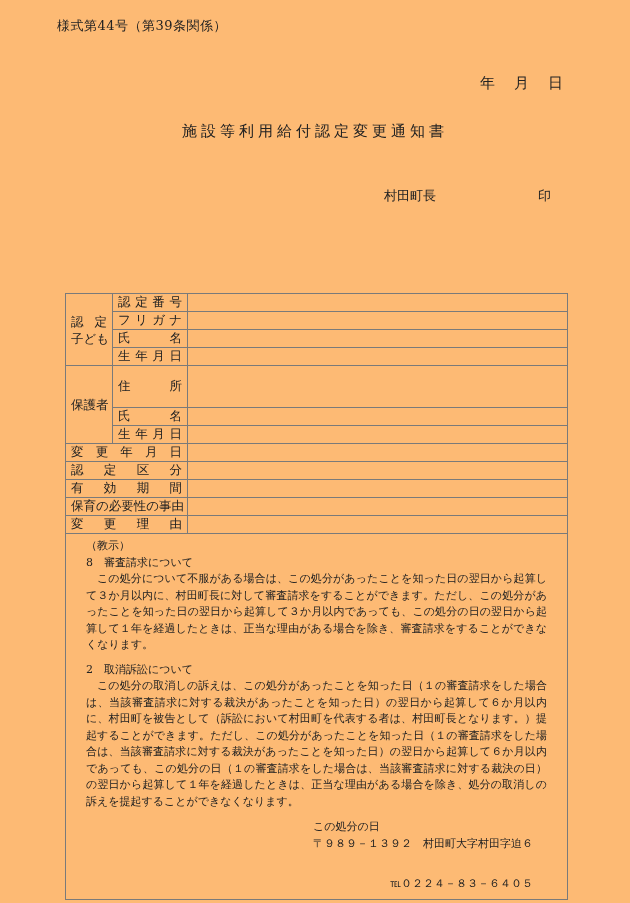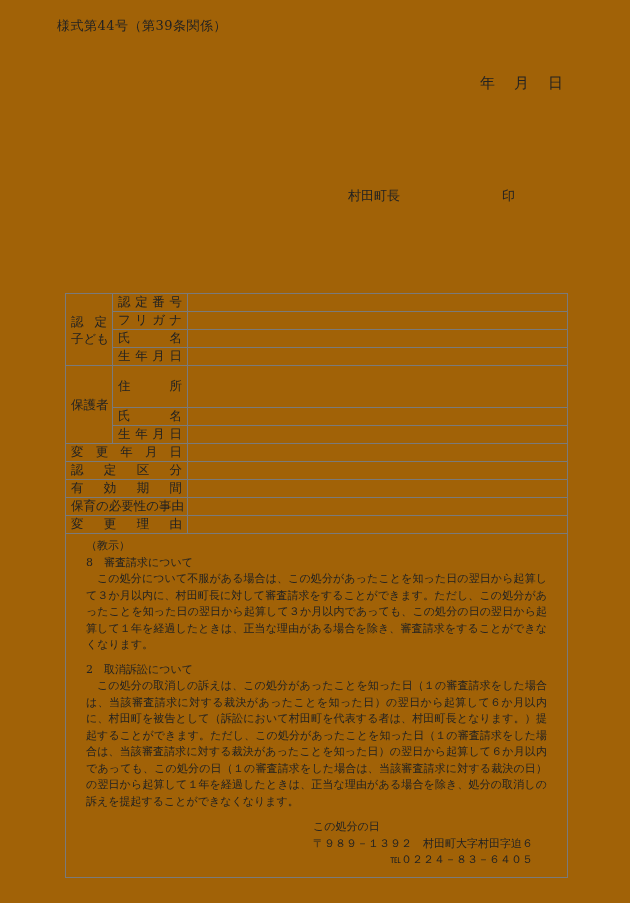--- a/index.html
+++ b/index.html
@@ -1,38 +1,38 @@
 <!DOCTYPE html>
 <html lang="ja"><head>
 <meta charset="utf-8">
 <style>
   html,body { margin:0; padding:0; background:#e8e8e8; }
   .sheet {
     position:relative;
     width:630px; height:903px;
     margin:0 auto;
-    background:#a16207;
+    background:#fdba74;
     color:#222;
     font-family:"DejaVu Serif","Liberation Serif",serif;
     overflow:hidden;
   }
   .form-number {
     position:absolute; left:57px; top:17px;
     font-size:13px; letter-spacing:0.5px;
   }
   .date-line {
     position:absolute; top:74px; right:65px;
     font-size:15px; letter-spacing:2px;
   }
   .doc-title {
     position:absolute; top:122px; left:0; width:100%;
     text-align:center; font-size:15px; letter-spacing:4px;
   }
   .mayor-row {
-    position:absolute; top:187px; left:348px; width:167px;
+    position:absolute; top:187px; left:384px; width:167px;
     display:flex; justify-content:space-between;
     font-size:13px;
   }
   .intro {
     position:absolute; top:237px; left:57px; width:516px;
     font-size:13px; line-height:19.5px;
     text-align:justify; text-indent:1em;
   }
   .form-table {
     position:absolute; left:65px; top:293px;
@@ -60,31 +60,32 @@
   }
   .notes { font-size:11px; line-height:16.5px; }
   .notes-heading { }
   .notes-item-title { }
   .notes-body {
     margin:0; text-align:justify; text-indent:1em;
   }
   .notes-item-2 { margin-top:8px; }
   .footer-wrap { margin-top:9px; margin-left:227px; }
   .footer-inner { display:inline-block; }
-  .footer-inner .tel { text-align:right; }
+  .footer-inner .tel { text-align:right;margin-top:24px; }
 </style>
 </head>
 <body>
 
 <div class="sheet">
 
   <div class="form-number">様式第44号（第39条関係）</div>
 
   <div class="date-line">年　月　日</div>
 
+  <div class="doc-title">施設等利用給付認定変更通知書</div>
 
   <div class="mayor-row">
     <span>村田町長</span>
     <span>印</span>
   </div>
 
 
   <table class="form-table">
     <colgroup>
         <col class="col-a">

